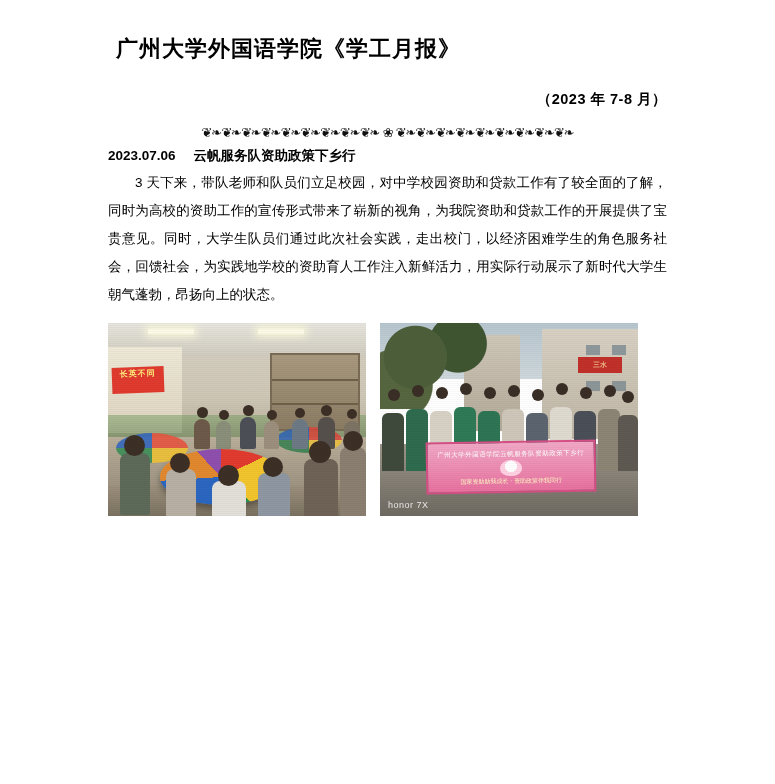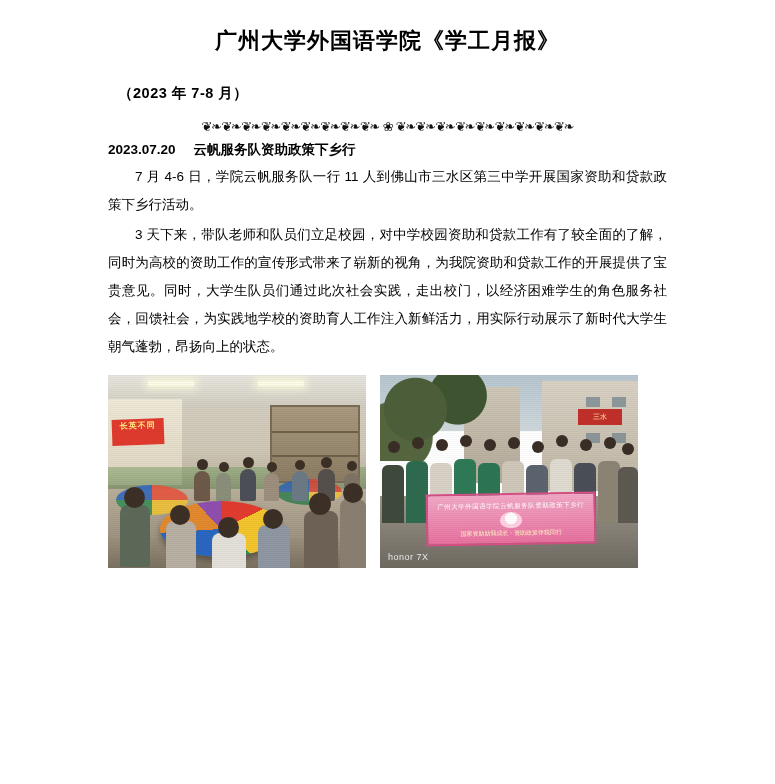--- a/index.html
+++ b/index.html
@@ -16,33 +16,33 @@
   }
   .page {
     position: relative;
     width: 775px;
     height: 784px;
     box-sizing: border-box;
     padding: 0 108px;
     background: #ffffff;
   }
   .doc-title {
-    margin: 0;
+    margin: 8px;
     padding-top: 26px;
-    text-align: center;
+    text-align: left;
     font-family: "Liberation Sans", sans-serif;
     font-weight: bold;
     font-size: 22px;
     letter-spacing: 1px;
     color: #000;
   }
   .doc-subtitle {
-    margin: 10px;
+    margin: 0;
     padding-top: 18px;
-    text-align: left;
+    text-align: right;
     font-family: "Liberation Sans", sans-serif;
     font-weight: bold;
     font-size: 14.5px;
     letter-spacing: 0.5px;
     color: #000;
   }
   .ornament {
     margin: 16px 0 4px 0;
     text-align: center;
     font-size: 13px;
@@ -238,24 +238,23 @@
 <body>
 
 <div class="page">
 
   <h1 class="doc-title">广州大学外国语学院《学工月报》</h1>
   <div class="doc-subtitle">（2023 年 7-8 月）</div>
 
   <div class="ornament">❦❧❦❧❦❧❦❧❦❧❦❧❦❧❦❧❦❧ ❀ ❦❧❦❧❦❧❦❧❦❧❦❧❦❧❦❧❦❧</div>
 
   <div class="section-head">
-    <span class="date">2023.07.20</span><span>云帆服务队资助政策下乡行</span>
+    <span class="date">2023.07.06</span><span>云帆服务队资助政策下乡行</span>
   </div>
 
-  <p class="para">7 月 4-6 日，学院云帆服务队一行 11 人到佛山市三水区第三中学开展国家资助和贷款政策下乡行活动。</p>
   <p class="para">3 天下来，带队老师和队员们立足校园，对中学校园资助和贷款工作有了较全面的了解，同时为高校的资助工作的宣传形式带来了崭新的视角，为我院资助和贷款工作的开展提供了宝贵意见。同时，大学生队员们通过此次社会实践，走出校门，以经济困难学生的角色服务社会，回馈社会，为实践地学校的资助育人工作注入新鲜活力，用实际行动展示了新时代大学生朝气蓬勃，昂扬向上的状态。</p>
 
   <div class="photos">
 
     <div class="photo photo-a">
       <div class="pa-bg"></div>
       <div class="pa-ceiling"></div>
       <div class="pa-light" style="left:40px;"></div>
       <div class="pa-light" style="left:150px;"></div>
       <div class="pa-wall-left"></div>

